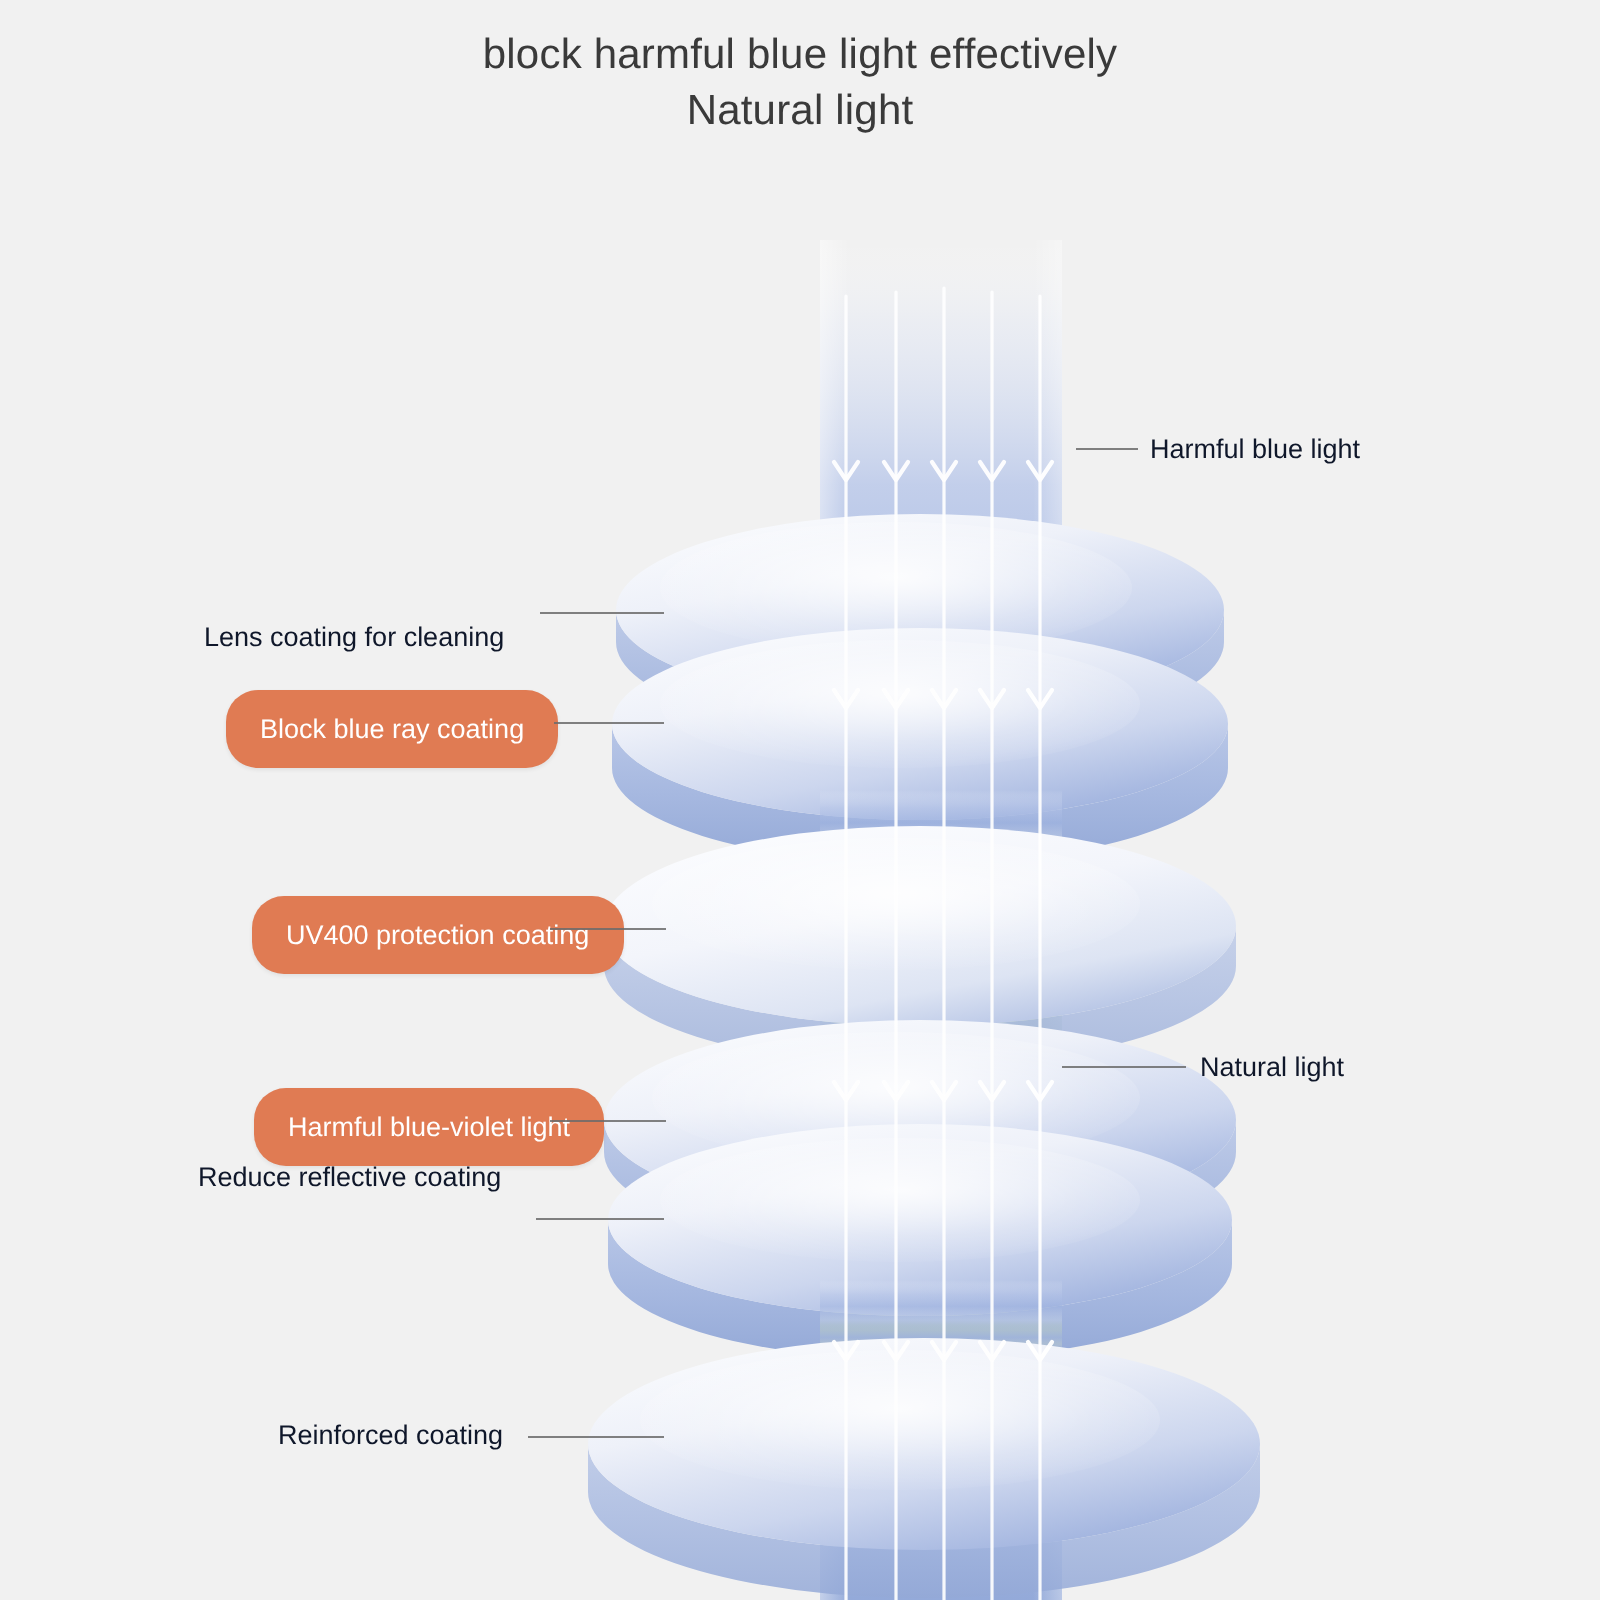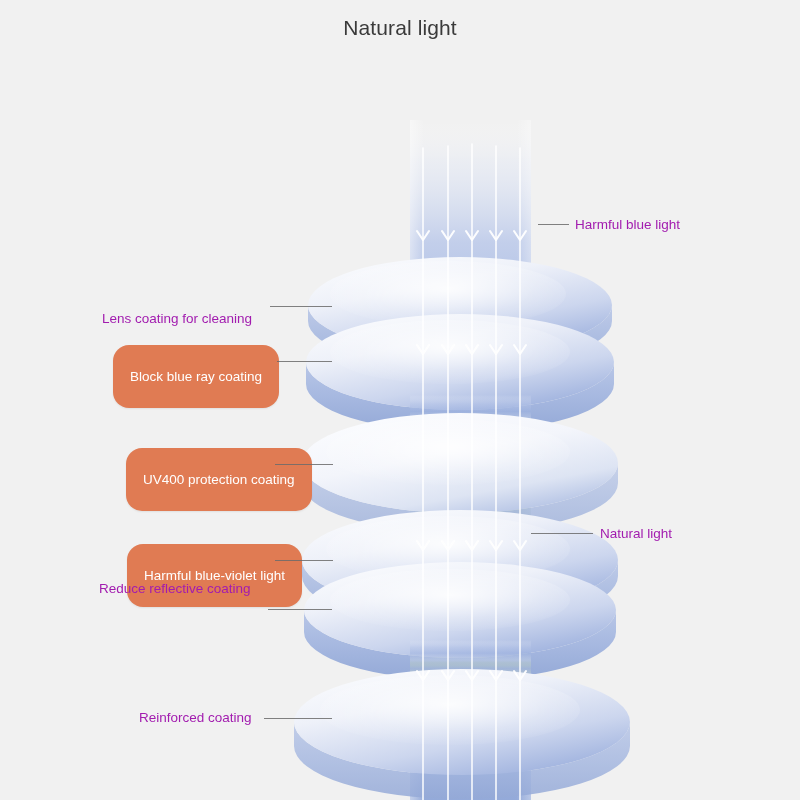--- a/index.html
+++ b/index.html
@@ -41,28 +41,28 @@
     height: 800px;
   }
 
   
   .lbl {
     position: absolute;
     font-size: 13.5px;
     color: #333333;
     white-space: nowrap;
   }
-  .lbl.plain { color: #a21caf; }
+  .lbl.plain { color: #0f172a; }
   .pill {
     position: absolute;
     display: inline-flex;
     align-items: center;
     justify-content: center;
     height: 31px;
-    padding: 16px 17px;
+    padding: 4px 17px;
     border-radius: 16px;
     background: #e07b53;
     color: #ffffff;
     font-size: 13.5px;
     white-space: nowrap;
     box-shadow: 0 1px 2px rgba(0,0,0,.07);
   }
 
   
   .leader {
@@ -71,20 +71,21 @@
     background: #6b6b6b;
     opacity: .85;
   }
 </style>
 </head>
 <body>
 
 <div id="stage">
 
   <div id="title-block">
+    <span class="tline">block harmful blue light effectively</span>
     <span class="tline">Natural light</span>
   </div>
 
   <svg id="scene" viewBox="0 0 800 800">
     <defs>
 
       <linearGradient id="beamGrad" x1="0" y1="0" x2="0" y2="1">
         <stop offset="0.00" stop-color="#ffffff" stop-opacity="0"></stop>
         <stop offset="0.06" stop-color="#dfe6f6" stop-opacity=".35"></stop>
         <stop offset="0.18" stop-color="#b7c6e9" stop-opacity=".80"></stop>

